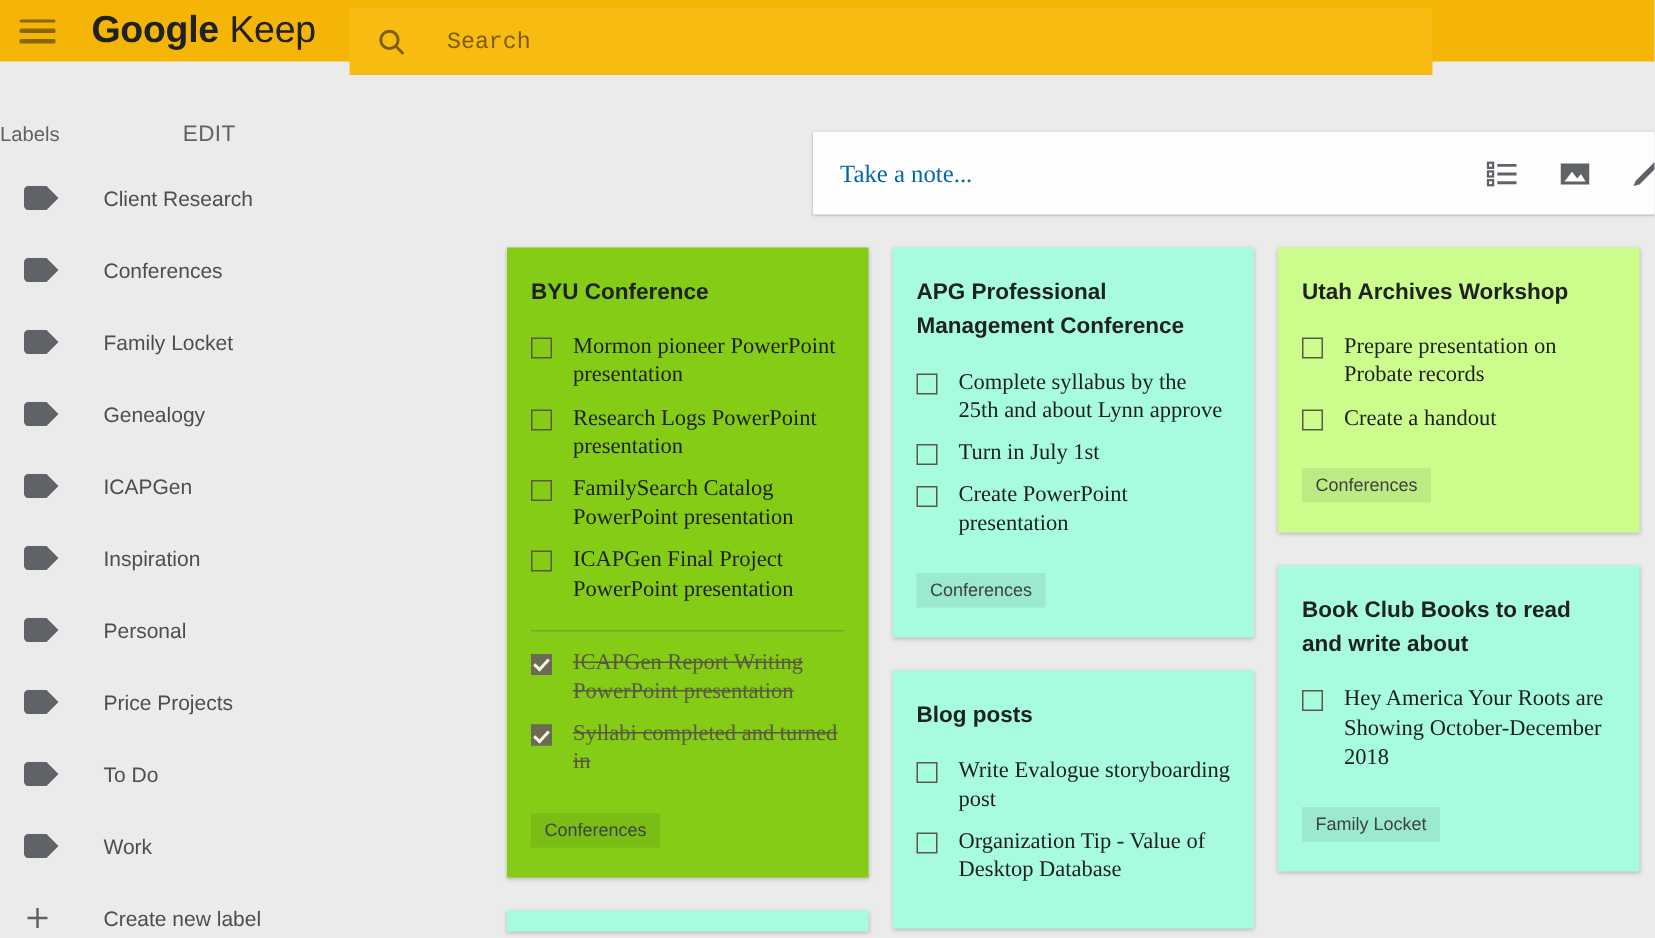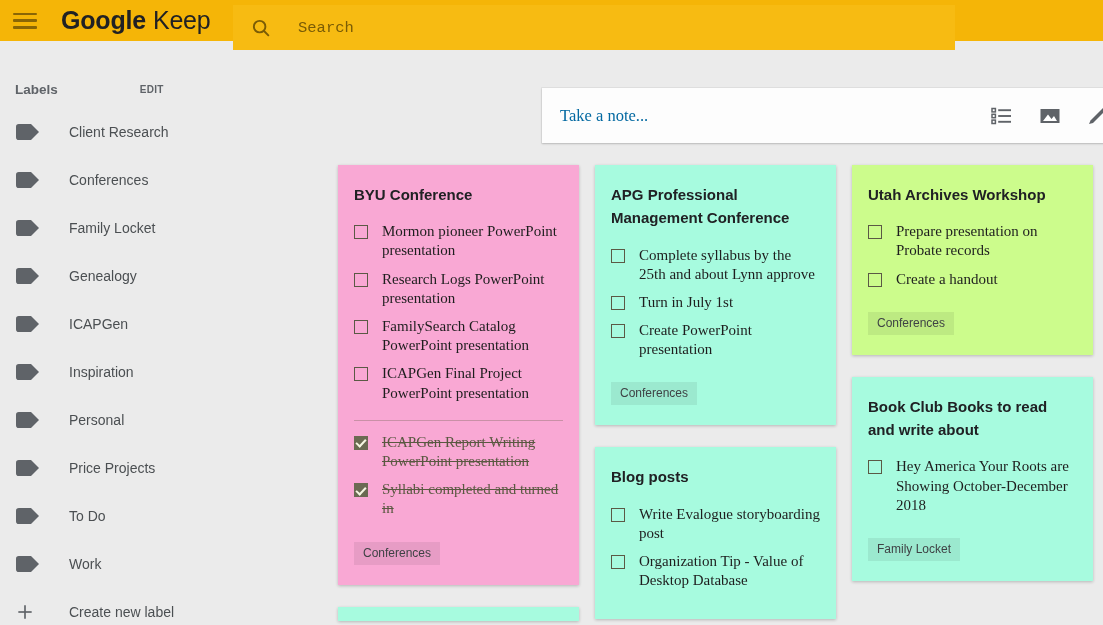--- a/index.html
+++ b/index.html
@@ -60,29 +60,28 @@
 
   
   .sidebar {
     position: absolute; top: 55px; left: 0;
     width: 290px; height: 570px;
     background: #ebebeb;
     overflow: hidden;
   }
   .sidebar-header {
     display: flex; align-items: center;
-    height: 38px; padding-left: 15px;
+    height: 38px; 
     margin-top: 15px;
-    font-weight: bold;
   }
   .sidebar-header .labels-title {
     font-size: 13.5px; color: #5f6368;
   }
   .sidebar-header .edit-btn {
-    font-size: 10px; color: #5f6368;
+    font-size: 15px; color: #5f6368;
     margin-left: 82px; cursor: pointer;
     letter-spacing: 0.3px;
   }
   .label-row {
     display: flex; align-items: center;
     height: 48px; cursor: pointer;
   }
   .label-row .tag-ico {
     width: 28px; margin-left: 15px; margin-right: 26px;
     flex: none; display: flex; align-items: center;
@@ -337,21 +336,21 @@
       <div class="tn-icon">
         <svg width="24" height="24" viewBox="0 0 24 24">
           <path d="M3 20 L7 19 L19.5 6.5 L17 4 L4.5 16.5 Z" fill="#5f6368"></path>
         </svg>
       </div>
     </div>
   </div>
 
   <div class="columns">
     <div class="col" id="col1">
-        <div class="note" style="background: #f9a8d4;">
+        <div class="note" style="background: #84cc16;">
           <div class="note-title">BYU Conference</div>
           <div class="items">
             <div class="item">
               <span class="cb"></span>
               <span class="item-text">Mormon pioneer PowerPoint presentation</span>
             </div>
             <div class="item">
               <span class="cb"></span>
               <span class="item-text">Research Logs PowerPoint presentation</span>
             </div>

